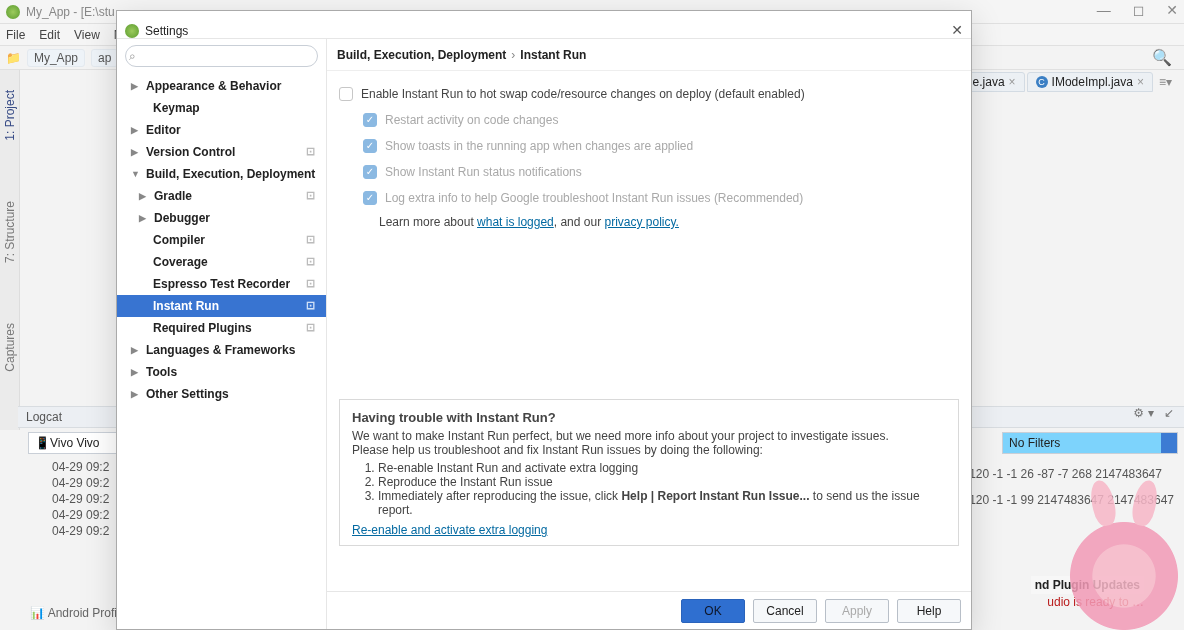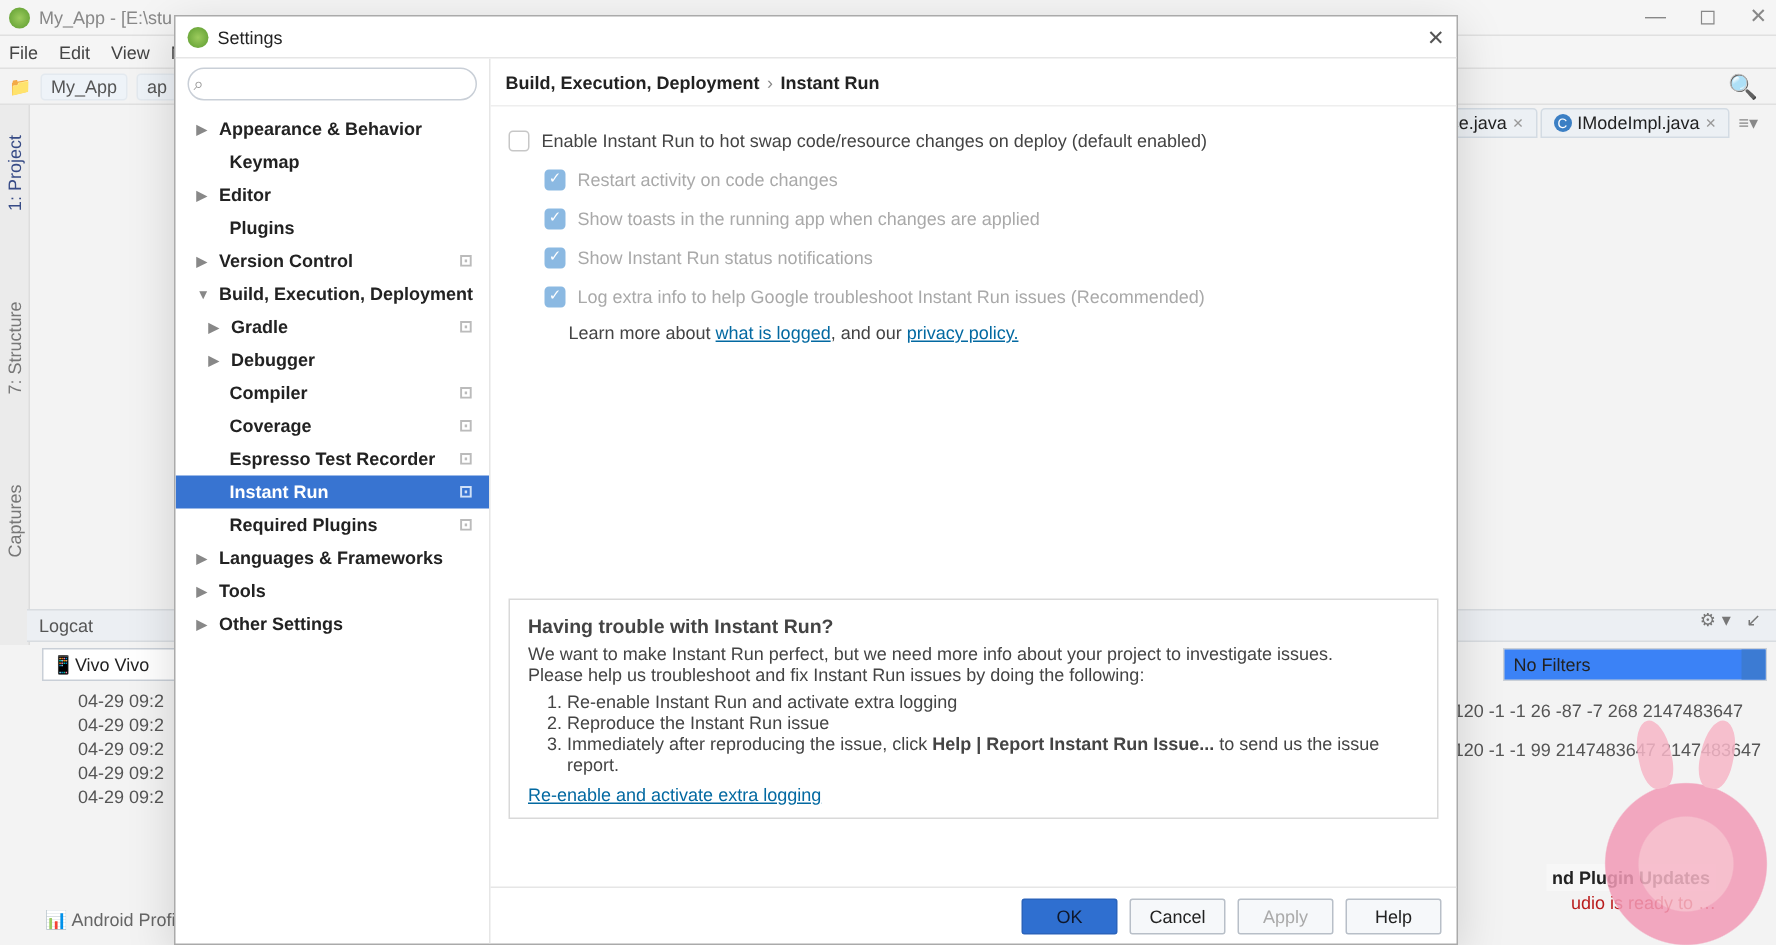--- a/index.html
+++ b/index.html
@@ -11,40 +11,40 @@
   .ide-bread { height:24px; border-bottom:1px solid #e0e0e0; display:flex; align-items:center; padding:0 6px; gap:6px; color:#555;}
   .ide-bread .chip{background:#eef3f8; padding:1px 6px; border:1px solid #e3e9ef; border-radius:3px;}
   .ide-left { position:absolute; top:70px; bottom:200px; left:0; width:20px; background:#ebebeb; border-right:1px solid #ddd; display:flex; flex-direction:column; gap:60px; align-items:center; padding-top:20px;}
   .ide-left span{ writing-mode:vertical-rl; transform:rotate(180deg); color:#777;}
   .ide-left span.on{ color:#374b86; }
   .ide-right-tabs { position:absolute; top:72px; right:12px; display:flex; gap:2px; align-items:center;}
   .tab { background:#ecf0f4; border:1px solid #d3dbe3; padding:2px 8px; border-radius:3px 3px 0 0; font-size:12px; display:flex; align-items:center; gap:4px;}
   .tab .x{color:#999;}
   .tab .c-icon{width:12px;height:12px;border-radius:50%;background:#3b7fc4;color:#fff;font-size:9px;display:inline-flex;align-items:center;justify-content:center;}
   .logcat-bar{ position:absolute; left:18px; right:0; top:406px; height:22px; background:#eceff3; border-top:1px solid #d8dce0; border-bottom:1px solid #d8dce0; display:flex; align-items:center; padding:0 8px; color:#555;}
-  .filter-bar{ position:absolute; right:6px; top:432px; width:176px; height:22px; border:1px solid #c9cfd7; display:flex; align-items:center; padding:0 6px; background:#3b82f6;}
+  .filter-bar{ position:absolute; right:6px; top:432px; width:176px; height:22px; border:1px solid #c9cfd7; display:flex; align-items:center; padding:0 6px; background:#7dd3fc;}
   .filter-bar .dd{width:16px;height:20px;background:#3c7bd3;margin-left:auto; margin-right:-6px;}
   .device-combo{ position:absolute; left:28px; top:432px; width:90px; height:22px; border:1px solid #c9cfd7; display:flex; align-items:center; padding:0 6px; background:#fff;}
   .log-lines{ position:absolute; left:52px; top:460px; font-family:Consolas,monospace; font-size:12px; color:#555;}
   .log-lines div{height:16px;}
   .log-right{ position:absolute; right:10px; top:467px; font-family:Consolas,monospace; font-size:12px; color:#555;}
   .log-right div{height:26px;}
   .android-profiler{position:absolute; left:30px; bottom:10px; color:#666;}
   .plugin-update{position:absolute; right:40px; top:576px; font-weight:700; background:#f7f7f7; padding:2px 4px;}
   .studio-ready{position:absolute; right:40px; top:595px; color:#b91c1c;}
   .winctl{position:absolute; top:2px; right:6px; display:flex; gap:22px; color:#888; font-size:14px;}
   .ide-search{position:absolute; right:12px; top:48px; color:#888; font-size:16px;}
   .gear-r{position:absolute; right:10px; top:406px; display:flex; gap:4px; align-items:center; color:#777;}
   
   .anno { position:absolute; left:247px; top:90px; color:#d43a2f; font-size:13px; line-height:18px; text-align:left; }
   .arrow1{position:absolute; left:190px; top:20px; color:#d43a2f; font-size:22px;}
   .arrow2{position:absolute; left:329px; top:74px; color:#d43a2f; font-size:18px;}
   
   .modal { position:absolute; top:10px; left:116px; width:856px; height:620px; background:#fff; border:1px solid #aaa; box-shadow:0 8px 30px rgba(0,0,0,.15); display:flex; flex-direction:column;}
-  .m-title { height:28px; border-bottom:1px solid #e6e6e6; display:flex; align-items:center; padding:0 8px; gap:6px;}
+  .m-title { height:28px; border-bottom:1px solid #e6e6e6; display:flex; align-items:flex-end; padding:0 8px; gap:6px;}
   .m-title .ic{width:14px;height:14px;border-radius:50%;background:radial-gradient(#9ccb5d,#5a9a2e);}
   .m-title .close{margin-left:auto; font-size:14px; color:#555; cursor:pointer;}
   .m-body{flex:1; display:flex; overflow:hidden;}
   .m-side{ width:210px; border-right:1px solid #e6e6e6; display:flex; flex-direction:column;}
   .m-search{ padding:6px 8px;}
   .m-search .inp{ width:100%; height:22px; border:1px solid #c9cfd7; border-radius:11px; padding:0 22px 0 8px; background:#fff; position:relative;}
   .m-search-wrap{position:relative;}
   .m-search-wrap .mag{position:absolute; left:12px; top:10px; color:#999; font-size:12px; pointer-events:none;}
   .tree{ flex:1; overflow:auto; padding-top:2px;}
   .node{ display:flex; align-items:center; height:22px; padding-left:14px; gap:6px; cursor:pointer;}
@@ -183,23 +183,20 @@
             <span class="tw">▶</span>
             <span>Appearance &amp; Behavior</span>
           </div>
         <div class="node l2">
             <span>Keymap</span>
           </div>
         <div class="node l1">
             <span class="tw">▶</span>
             <span>Editor</span>
           </div>
-        <div class="node l2">
-            <span>Plugins</span>
-          </div>
         <div class="node l1">
             <span class="tw">▶</span>
             <span>Version Control</span>
             <span class="badge">⊡</span>
           </div>
         <div class="node l1">
             <span class="tw">▼</span>
             <span>Build, Execution, Deployment</span>
           </div>
         <div class="node l2">

